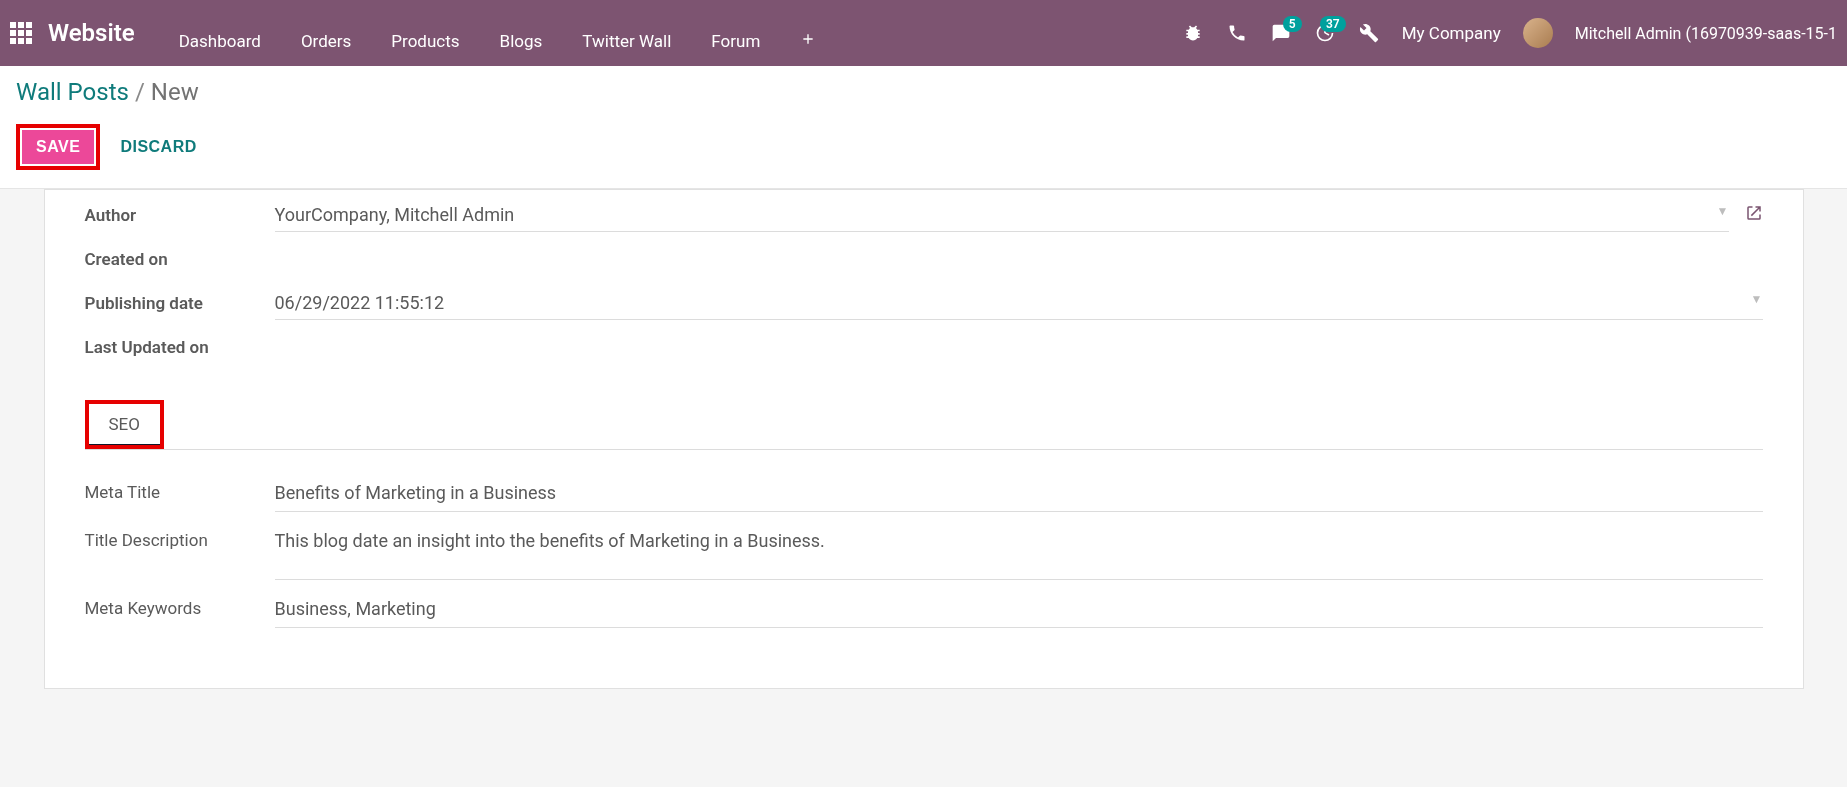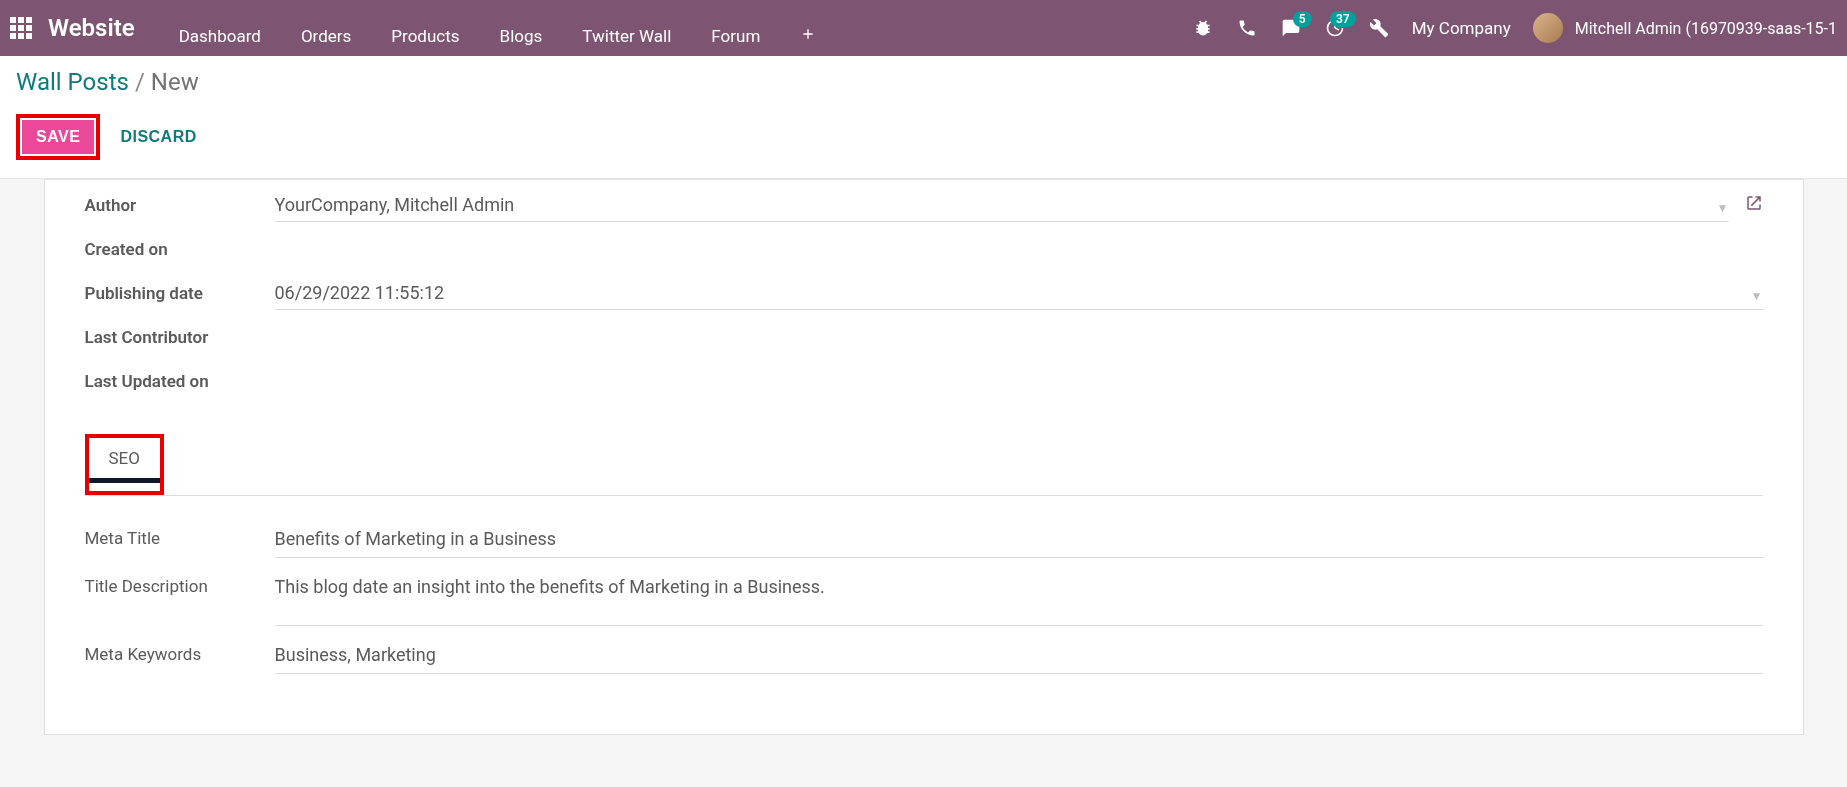--- a/index.html
+++ b/index.html
@@ -1,53 +1,53 @@
 <!DOCTYPE html>
 <html><head>
 <meta charset="utf-8">
 <style>
   * { box-sizing: border-box; margin: 0; padding: 0; }
   body { font-family: -apple-system, BlinkMacSystemFont, "Segoe UI", Roboto, Helvetica, Arial, sans-serif; background: #f5f5f5; color: #4c4c4c; width: 1847px; }
-  .navbar { background: #7d5471; height: 56px; display: flex; align-items: center; color: #fff; padding: 0 10px; }
+  .navbar { background: #7d5471; height: 66px; display: flex; align-items: center; color: #fff; padding: 0 10px; }
   .navbar-left { display: flex; align-items: center; }
   .apps-icon { width: 22px; height: 22px; display: grid; grid-template-columns: repeat(3,6px); grid-template-rows: repeat(3,6px); gap: 2px; margin-right: 16px; cursor: pointer; }
   .apps-icon span { background: #fff; width: 6px; height: 6px; }
   .brand { font-size: 24px; font-weight: 600; margin-right: 24px; }
   .nav-menu { display: flex; list-style: none; }
   .nav-menu li { font-size: 17px; padding: 0 20px; color: #fff; cursor: pointer; margin-top: 16px; }
   .navbar-right { margin-left: auto; display: flex; align-items: center; gap: 22px; }
   .nav-icon { width: 22px; height: 22px; display: flex; align-items: center; justify-content: center; position: relative; cursor: pointer; }
   .nav-icon svg { width: 20px; height: 20px; fill: #fff; }
   .badge { position: absolute; top: -6px; right: -10px; background: #00a09d; color: #fff; font-size: 12px; border-radius: 10px; padding: 1px 6px; font-weight: 600; }
   .company { font-size: 17px; cursor: pointer; }
-  .userblock { display: flex; align-items: center; gap: 12px; cursor: pointer; }
+  .userblock { display: flex; align-items: center; gap: 22px; cursor: pointer; }
   .avatar { width: 30px; height: 30px; border-radius: 50%; background: linear-gradient(135deg,#d9b38c,#a97c50); display: inline-block; }
   .username { font-size: 16px; white-space: nowrap; overflow: hidden; max-width: 270px; }
   .controlbar { background: #fff; border-bottom: 1px solid #e5e5e5; padding: 12px 16px 18px 16px; }
   .breadcrumb { font-size: 24px; display: flex; align-items: center; gap: 6px; }
   .breadcrumb .link { color: #0f7b7b; cursor: pointer; }
   .breadcrumb .sep { color: #8a8a8a; }
   .breadcrumb .current { color: #737373; }
   .buttonrow { display: flex; align-items: center; gap: 20px; margin-top: 18px; }
   .btn-save { background: #ec4899; color: #fff; font-weight: 700; font-size: 16px; padding: 8px 14px; border: none; text-transform: uppercase; cursor: pointer; letter-spacing: 0.5px; }
   .btn-save-hl { border: 4px solid #e60000; padding: 2px; display: inline-block; }
   .btn-discard { color: #0f7b7b; font-weight: 700; font-size: 16px; background: none; border: none; text-transform: uppercase; cursor: pointer; letter-spacing: 0.5px; }
   .content-scroll { height: 652px; overflow-y: auto; padding: 0 10px 30px 10px; }
   .sheet { background: #fff; border: 1px solid #e0e0e0; margin: 0 auto; max-width: 1760px; padding: 0 40px 50px 40px; }
   .form-table { width: 100%; }
   .form-row { display: flex; align-items: center; min-height: 44px; padding-top: 6px; }
   .form-label { width: 190px; font-weight: 600; font-size: 17px; color: #5a5a5a; }
-  .form-field { flex: 1; font-size: 18px; color: #5a5a5a; border-bottom: 1px solid #dcdcdc; padding: 6px 0; display: flex; align-items: flex-end; position: relative; }
+  .form-field { flex: 1; font-size: 18px; color: #5a5a5a; border-bottom: 1px solid #dcdcdc; padding: 6px 0; display: flex; align-items: flex-start; position: relative; }
   .caret { color: #bdbdbd; font-size: 12px; margin-left: auto; }
   .ext-link-icon { color: #7a5470; margin-left: 16px; cursor: pointer; }
   .noborder .form-field { border-bottom: none; }
   .tabs { margin-top: 34px; border-bottom: 1px solid #dcdcdc; display: flex; }
   .tab { font-size: 17px; color: #5a5a5a; padding: 10px 20px; border: 1px solid #dcdcdc; border-bottom: 1px solid #fff; background: #fff; margin-bottom: -1px; cursor: pointer; }
   .tab-hl { border: 4px solid #e60000; display: inline-block; padding: 0; }
-  .tab-hl .tab { border: none; border-bottom: 5px solid #0f172a; margin-bottom: 8px; }
+  .tab-hl .tab { border: none; border-bottom: 1px solid #0f172a; margin-bottom: 0; }
   .seo-section { padding-top: 24px; }
   .seo-row { display: flex; align-items: flex-start; margin-bottom: 10px; }
   .seo-label { width: 190px; font-weight: 400; font-size: 17px; color: #5a5a5a; padding-top: 8px; }
   .seo-field { flex: 1; font-size: 18px; color: #5a5a5a; border-bottom: 1px solid #dcdcdc; padding: 8px 0 8px 0; }
   .seo-field.textarea { min-height: 58px; }
 </style>
 </head>
 <body>
 
 <div class="navbar">
@@ -153,26 +153,20 @@
       </div>
 
       <div class="form-row">
         <div class="form-label">Publishing date</div>
         <div class="form-field">
           <span>06/29/2022 11:55:12</span>
           <span class="caret">▼</span>
         </div>
       </div>
 
-      <div class="form-row noborder">
-        <div class="form-label">Last Contributor</div>
-        <div class="form-field" style="border-bottom:none">
-          <span></span>
-        </div>
-      </div>
 
       <div class="form-row noborder">
         <div class="form-label">Last Updated on</div>
         <div class="form-field" style="border-bottom:none">
           <span></span>
         </div>
       </div>
     </div>
 
     <div class="tabs">

